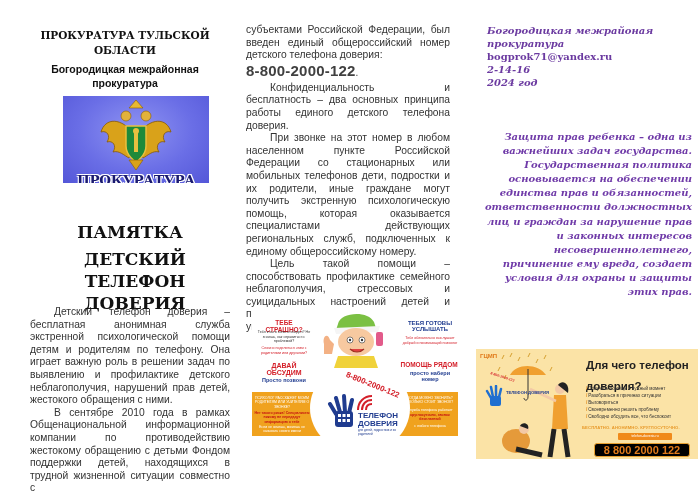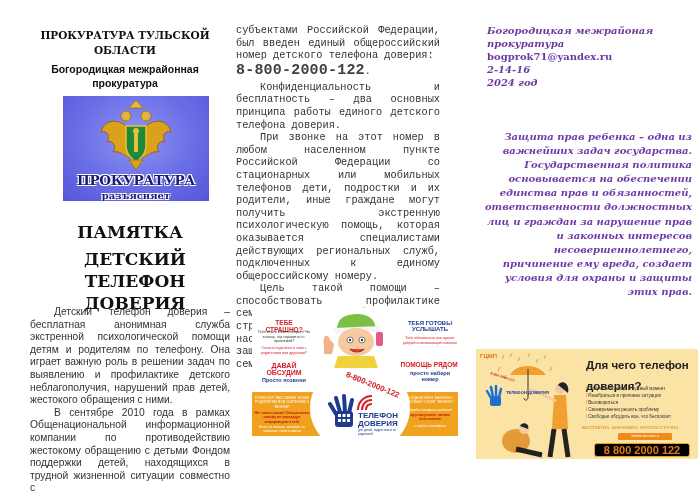--- a/index.html
+++ b/index.html
@@ -7,40 +7,40 @@
   body { position: relative; font-family: "Liberation Sans", sans-serif; color: #222; }
 
   .col { position: absolute; top: 0; }
   .col1 { left: 0; width: 240px; }
 
   .org-title { position: absolute; top: 28px; left: 40px; width: 170px; text-align: center;
     font-family: "DejaVu Serif", serif; font-weight: bold; font-size: 10.5px; line-height: 15px; color: #111; }
   .org-sub { position: absolute; top: 62px; left: 40px; width: 170px; text-align: center;
     font-family: Liberation Sans, sans-serif; font-weight: bold; font-size: 10.5px; line-height: 14px; color: #111; }
 
-  .emblem { position: absolute; left: 63px; top: 96px; width: 146px; height: 105px;
+  .emblem { position: absolute; left: 63px; top: 96px; width: 146px; height: 87px;
     background: radial-gradient(ellipse at 50% 40%, #8f94f2 0%, #6a6ee6 55%, #5457d8 100%); overflow: hidden; }
   .emblem svg { position: absolute; left: 0; top: 0; }
   .emblem-title { position: absolute; left: 0; right: 0; top: 76px; text-align: center;
     font-family: "DejaVu Serif", serif; font-weight: bold; font-size: 13.5px; color: #1a1a70;
     text-shadow: 1px 1px 0 #fff, -1px -1px 0 #fff, 1px -1px 0 #fff, -1px 1px 0 #fff; letter-spacing: -0.3px; }
   .emblem-sub { position: absolute; left: 0; right: 0; top: 94px; text-align: center;
     font-family: "DejaVu Serif", serif; font-weight: bold; font-size: 10px; color: #1a1a70;
     text-shadow: 1px 1px 0 #fff, -1px -1px 0 #fff, 1px -1px 0 #fff, -1px 1px 0 #fff; }
 
   .memo { position: absolute; top: 222px; left: 40px; width: 180px; text-align: center;
     font-family: "DejaVu Serif", serif; font-weight: bold; font-size: 17px; color: #111; }
   .memo-title { position: absolute; top: 248px; left: 35px; width: 200px; text-align: center;
     font-family: "DejaVu Serif", serif; font-weight: bold; font-size: 17px; line-height: 22px; color: #111; }
 
   .body-text { font-family: "Liberation Sans", sans-serif; font-size: 10.3px; line-height: 12.6px; color: #333;
     text-align: justify; }
   .body-text p { text-indent: 24px; }
   .c1-text { position: absolute; top: 306px; left: 30px; width: 200px; }
-  .c2-text { position: absolute; top: 24px; left: 236px; width: 204px; font-family: Liberation Mono, monospace; }
+  .c2-text { position: absolute; top: 24px; left: 246px; width: 204px; }
   .phone-big { font-size: 15px; font-weight: bold; color: #404040; line-height: 18px; letter-spacing: 0.2px; text-indent: 0 !important; }
 
   .contact { position: absolute; top: 24px; left: 487px; width: 210px;
     font-family: "DejaVu Serif", serif; font-style: italic; font-weight: bold; font-size: 10px; line-height: 13px; color: #6b3aa0; }
   .contact .email { font-style: normal; }
   .rights { position: absolute; top: 130px; left: 484px; width: 208px; text-align: right;
     font-family: "DejaVu Serif", serif; font-style: italic; font-weight: bold; font-size: 10px; line-height: 14.1px; color: #6f3aa8; }
 
   
   .poster1 { position: absolute; left: 252px; top: 308px; width: 206px; height: 152px; background: #fff; overflow: hidden; }

